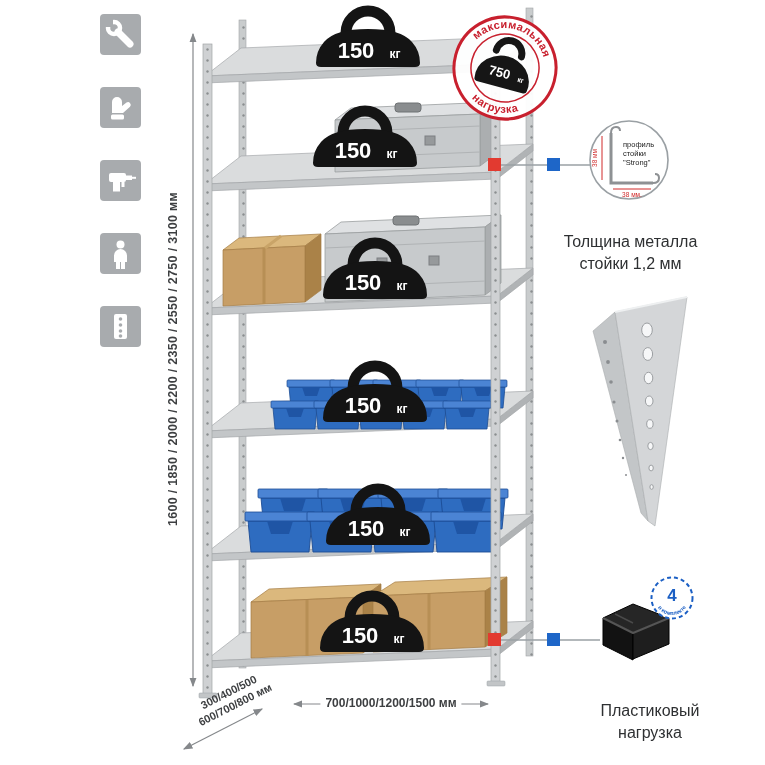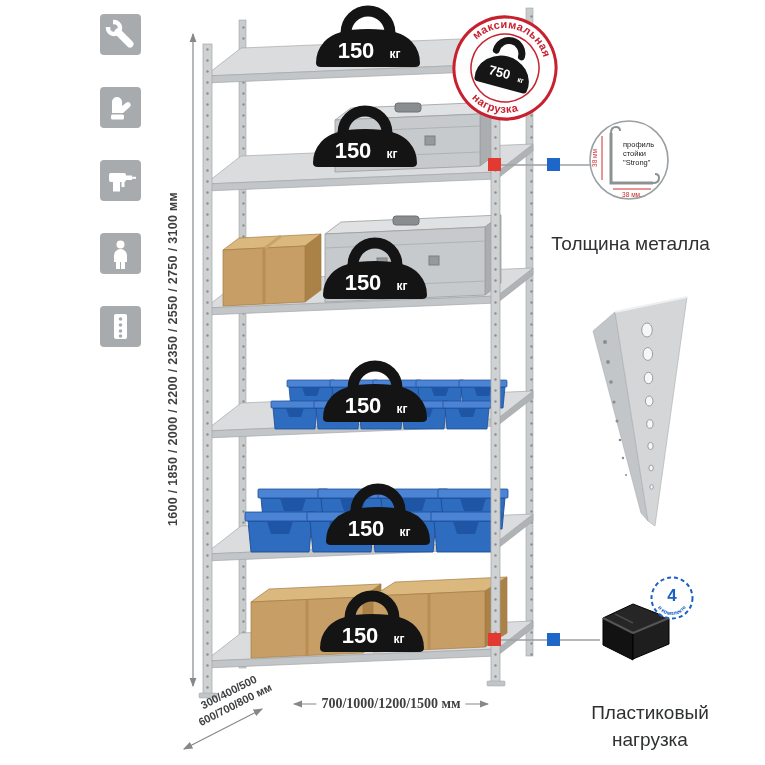--- a/index.html
+++ b/index.html
@@ -4,24 +4,24 @@
 <style>
   html,body{margin:0;padding:0;background:#fff;}
   .stage{position:relative;width:765px;height:765px;background:#fff;overflow:hidden;
          font-family:"Liberation Sans","DejaVu Sans",sans-serif;}
   .icon-tile{position:absolute;left:100px;width:41px;height:41px;background:#a8abae;border-radius:4px;}
   svg{position:absolute;}
   .dim-label{position:absolute;font-weight:bold;color:#3d3f41;}
   #height-label{left:-165px;top:350px;width:680px;height:18px;transform:rotate(-90deg);
                 text-align:center;font-size:12.5px;letter-spacing:.3px;}
   #width-label{left:391px;top:696px;transform:translateX(-50%);white-space:nowrap;
-               background:#fff;padding:0 5px;font-size:14px;font-family:Liberation Serif, serif;}
+               background:#fff;padding:0 5px;font-size:12px;}
   #depth-label{left:176px;top:712px;width:112px;transform:rotate(-27deg);transform-origin:0 0;
                text-align:center;font-size:11px;line-height:1.25;}
-  .caption{position:absolute;text-align:center;font-size:19px;color:#2e3032;line-height:1.4;}
+  .caption{position:absolute;text-align:center;font-size:16px;color:#2e3032;line-height:1.4;}
   #profile-caption{left:548px;top:231px;width:165px;}
   #foot-caption{left:565px;top:700px;width:170px;}
 </style>
 </head>
 <body>
 
 <div class="stage">
 
   <div class="icon-tile" style="top:14px">
     <svg width="41" height="41" style="left:0;top:0">
@@ -303,19 +303,20 @@
 
   <div id="height-label" class="dim-label">1600 / 1850 / 2000 / 2200 / 2350 / 2550 / 2750 / 3100 мм</div>
   <div id="width-label" class="dim-label">700/1000/1200/1500 мм</div>
   <div id="depth-label" class="dim-label">
     <div>300/400/500</div>
     <div>600/700/800 мм</div>
   </div>
 
   <div id="profile-caption" class="caption">
     <div>Толщина металла</div>
+    <div>стойки 1,2 мм</div>
   </div>
   <div id="foot-caption" class="caption">
     <div>Пластиковый</div>
     <div>нагрузка</div>
   </div>
 
 </div>
 
 </body></html>

